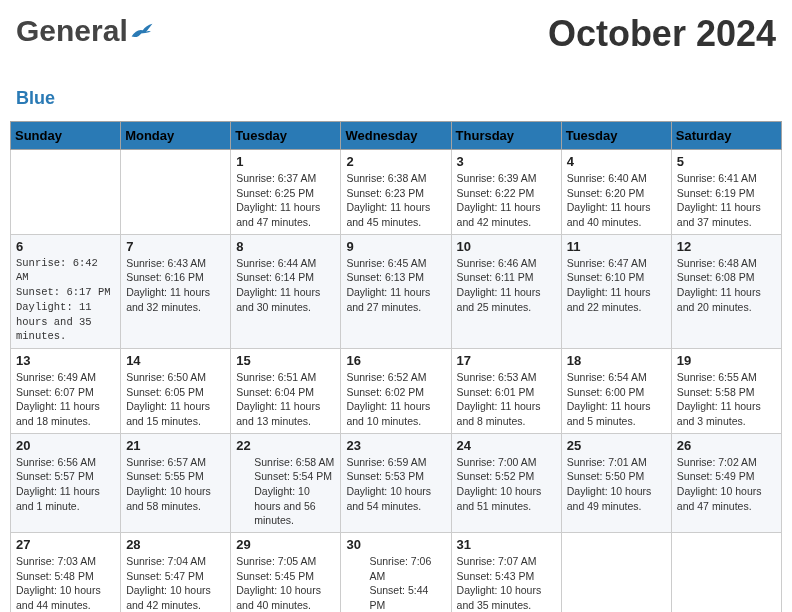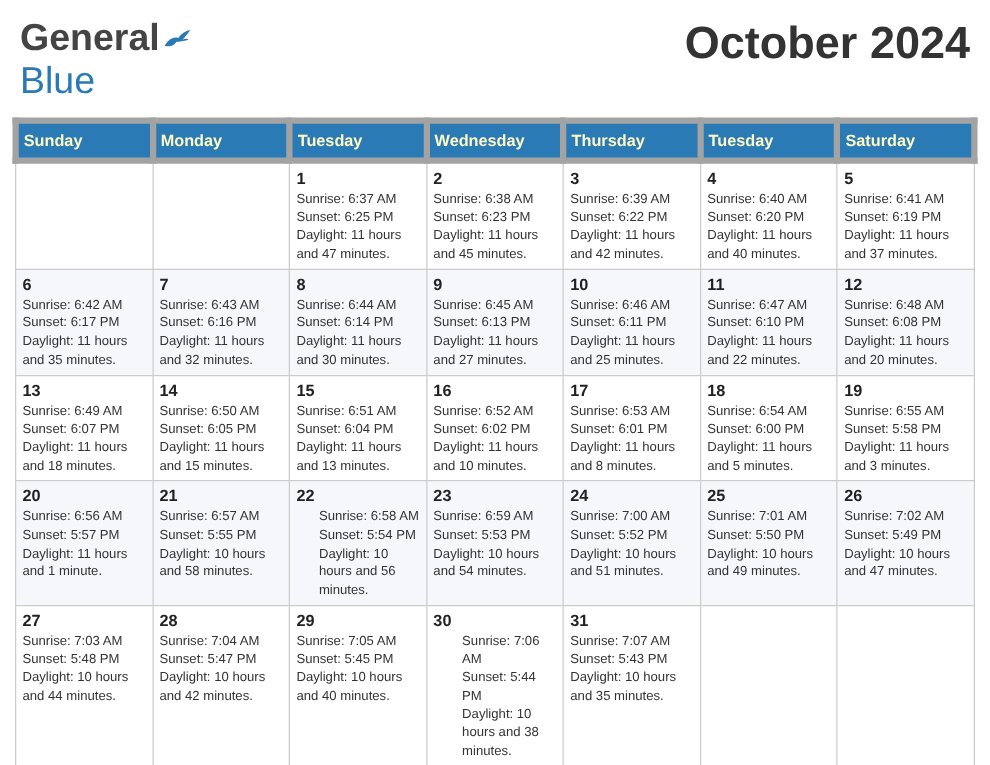--- a/index.html
+++ b/index.html
@@ -42,26 +42,26 @@
       font-size: 16px;
       color: #555;
     }
     .calendar {
       width: 100%;
       border-collapse: collapse;
       font-size: 11px;
     }
     .calendar th {
       background: #2a7ab5;
-      color: #fef9c3;
+      color: #000000;
       padding: 6px 4px;
       text-align: left;
       font-size: 13px;
       font-weight: bold;
-      border: 5px solid #a3a3a3;
+      border: 1px solid #a3a3a3;
     }
     .calendar td {
       border: 1px solid #ccc;
       vertical-align: top;
       padding: 4px 5px;
       width: calc(100% / 7);
       min-height: 80px;
       background: #fff;
     }
     .calendar tr:nth-child(even) td {
@@ -85,23 +85,24 @@
     .logo-row {
       display: flex;
       align-items: center;
     }
     .logo-text-general {
       font-size: 30px;
       font-weight: bold;
       color: #444;
     }
     .logo-text-blue {
-      font-size: 30px;
-      font-weight: normal;
+      font-size: 18px;
+      font-weight: bold;
       color: #2a7ab5;
+      margin-top: 40px;
     }
   </style>
 </head>
 <body>
 
 <div class="header">
   <div class="logo">
     <div class="logo-row">
       <span class="logo-text-general">General</span>
       <svg class="logo-bird" viewBox="0 0 30 22" xmlns="http://www.w3.org/2000/svg">
@@ -158,21 +159,21 @@
         <td>
           <span class="day-num">5</span>
           <div class="day-info" style="white-space: pre-wrap;">Sunrise: 6:41 AM
 Sunset: 6:19 PM
 Daylight: 11 hours and 37 minutes.</div>
         </td>
       </tr>
       <tr>
         <td>
           <span class="day-num">6</span>
-          <div class="day-info" style="white-space: pre-wrap;">Sunrise: 6:42 AM
+          <div class="day-info" style="white-space: pre-wrap; font-family: Liberation Mono, monospace;">Sunrise: 6:42 AM
 Sunset: 6:17 PM
 Daylight: 11 hours and 35 minutes.</div>
         </td>
         <td>
           <span class="day-num">7</span>
           <div class="day-info" style="white-space: pre-wrap;">Sunrise: 6:43 AM
 Sunset: 6:16 PM
 Daylight: 11 hours and 32 minutes.</div>
         </td>
         <td>

